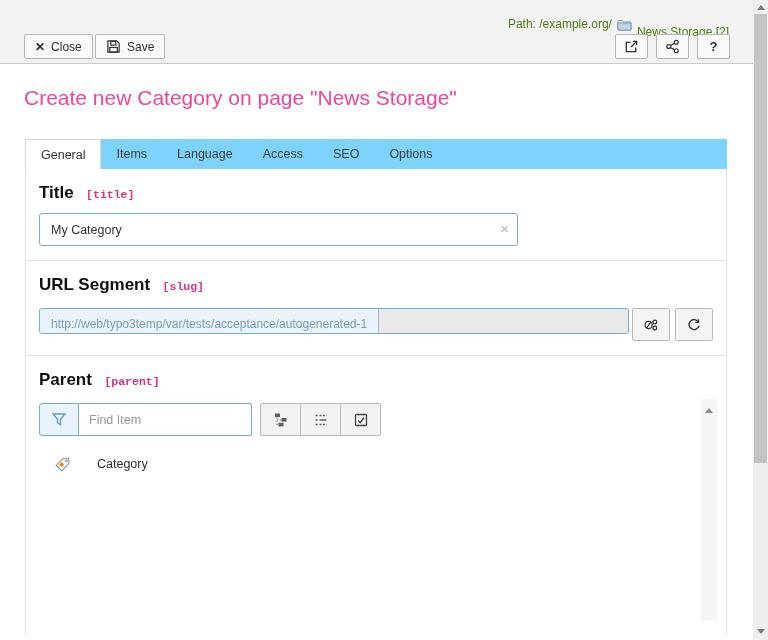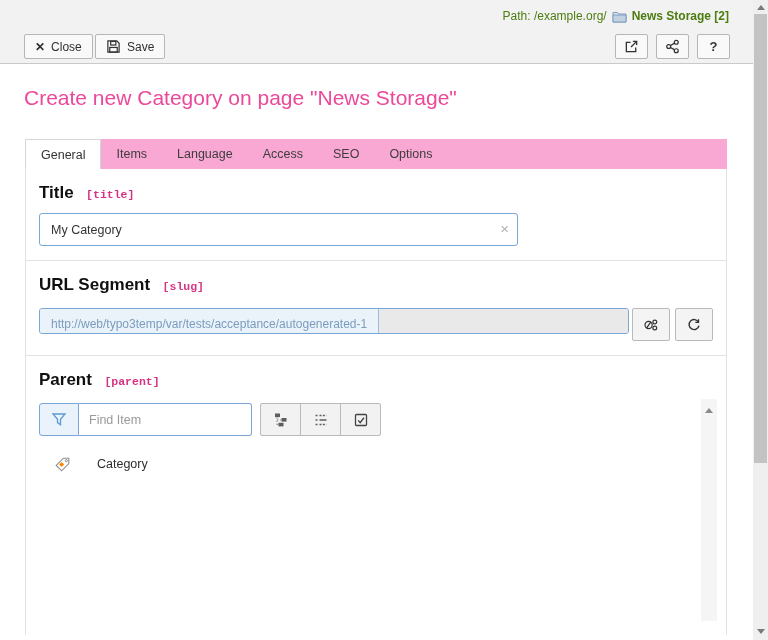--- a/index.html
+++ b/index.html
@@ -5,35 +5,35 @@
   html,body{margin:0;padding:0;}
   body{
     width:768px;height:640px;overflow:hidden;background:#ffffff;
     font-family:"Liberation Sans",sans-serif;position:relative;
   }
   
   .docheader{position:absolute;left:0;top:0;width:753px;height:64px;
     background:#f2f2f2;border-bottom:1px solid #c9c9c9;box-sizing:border-box;}
   .path{position:absolute;top:9px;right:24px;font-size:12px;color:#4d7c0f;
     display:flex;align-items:center;gap:5px;white-space:nowrap;}
-  .path b{font-weight:bold;}
+  .path b{font-weight:normal;margin-top:16px;}
   .btn{display:inline-flex;align-items:center;gap:6px;background:#f9f9f9;
     border:1px solid #b6b6b6;border-radius:2px;font-size:12px;color:#2f2f2f;
     height:25px;padding:0 10px;box-sizing:border-box;cursor:pointer;}
   .btn-close{position:absolute;left:24px;top:34px;}
   .btn-save{position:absolute;left:95px;top:34px;}
   .btn-sq{width:33px;padding:0;justify-content:center;}
   .btn-newwin{position:absolute;left:615px;top:34px;}
   .btn-share{position:absolute;left:656px;top:34px;}
   .btn-help{position:absolute;left:697px;top:34px;font-weight:bold;font-size:13px;color:#333;}
   
   h1{position:absolute;left:24px;top:86px;margin:0;font-size:21px;
     font-weight:400;color:#ec4899;letter-spacing:0;}
   .panel{position:absolute;left:25px;top:139px;width:702px;}
-  .tabs{display:flex;height:30px;background:#f9a8d4;}
+  .tabs{display:flex;height:30px;background:#7dd3fc;}
   .tab{padding:0 15px;line-height:30px;font-size:12.5px;color:#3d3d3d;cursor:pointer;}
   .tab.active{background:#ffffff;border:1px solid #d6d6d6;border-bottom:none;
     box-sizing:border-box;color:#333;}
   .tabcontent{background:#fff;border-left:1px solid #e3e3e3;border-right:1px solid #e3e3e3;}
   .fsection{padding:14px 13px;border-bottom:1px solid #e3e3e3;}
   .fsection.last{border-bottom:none;position:relative;height:265px;padding-bottom:0;}
   .flabel{font-size:17px;font-weight:bold;color:#101010;}
   .tca{font-family:"Liberation Mono",monospace;font-size:11.5px;color:#d63384;
     margin-left:8px;font-weight:bold;}
   

